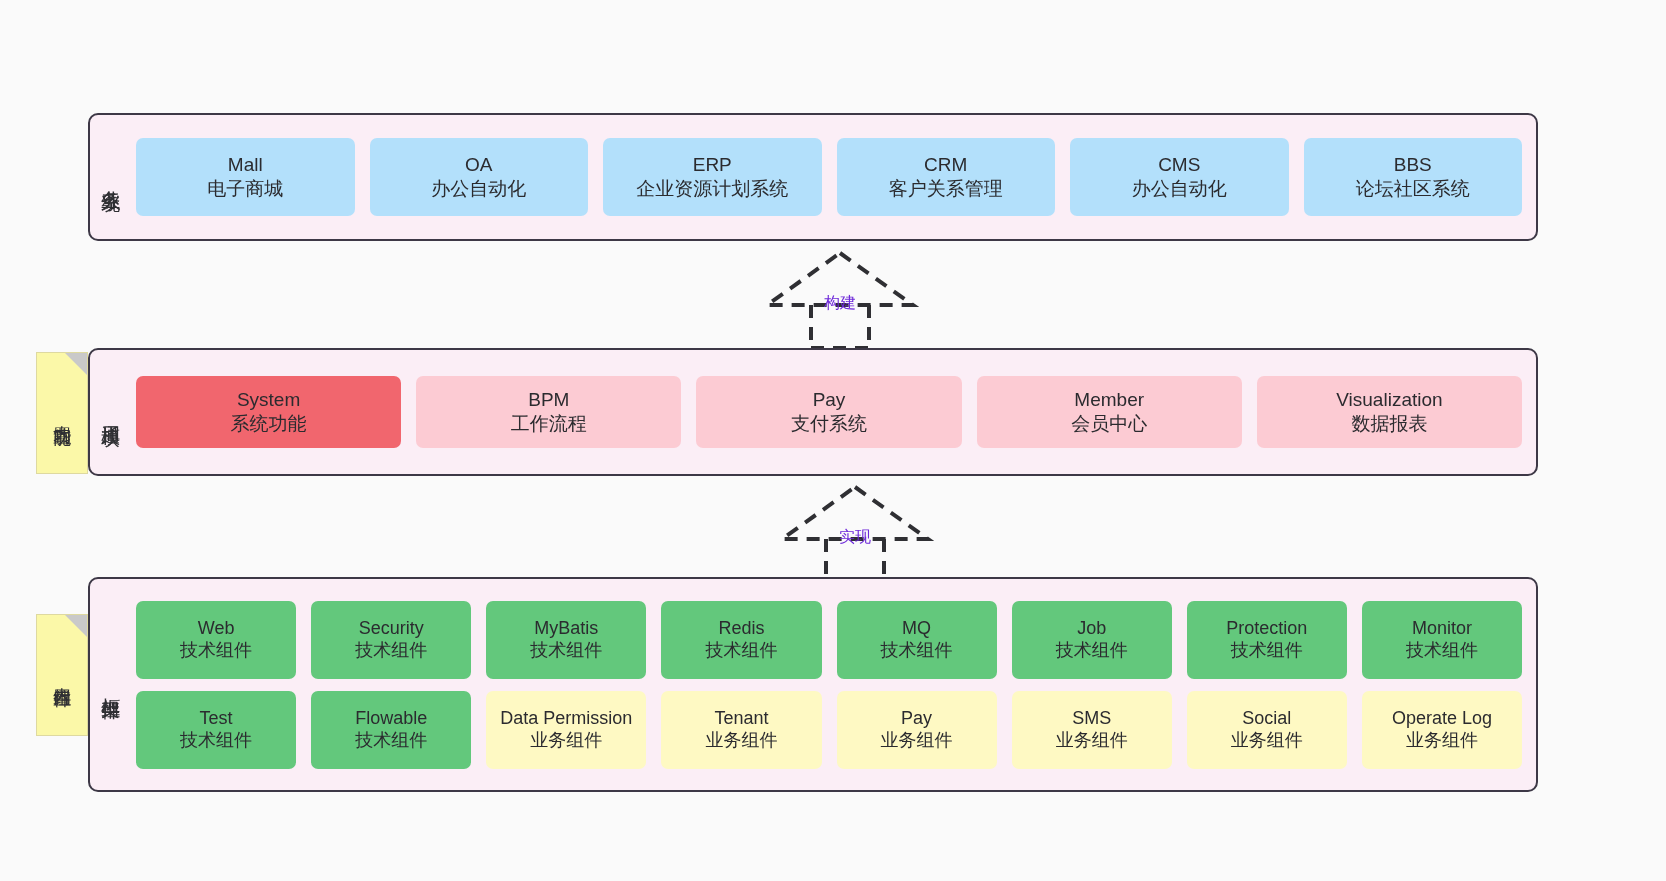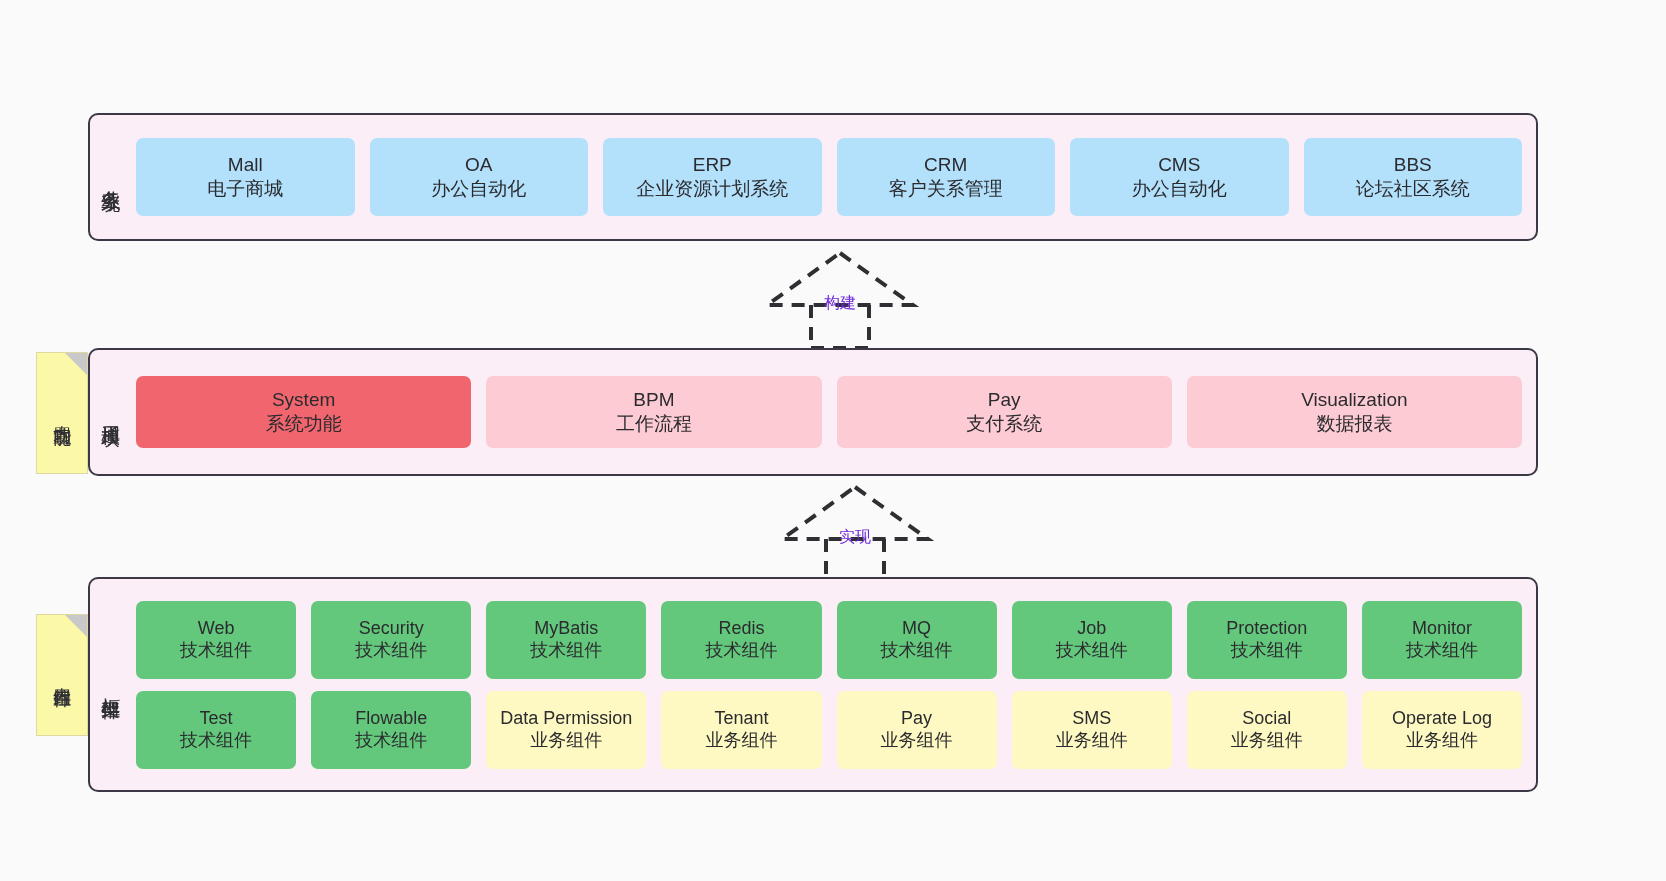--- a/index.html
+++ b/index.html
@@ -197,20 +197,24 @@
         </div>
         <div class="cell c-pink">
           <span class="t1">BPM</span>
           <span class="t2">工作流程</span>
         </div>
         <div class="cell c-pink">
           <span class="t1">Pay</span>
           <span class="t2">支付系统</span>
         </div>
         <div class="cell c-pink">
+          <span class="t1">Member</span>
+          <span class="t2">会员中心</span>
+        </div>
+        <div class="cell c-pink">
           <span class="t1">Visualization</span>
           <span class="t2">数据报表</span>
         </div>
       </div>
     </div>
   </div>
 
   <div class="arrow" id="arrow-impl">
     <svg width="170" height="100" viewBox="0 0 170 100">
       <path d="M85 4 L158 56 L12 56 Z" fill="none" stroke="#2f2f33" stroke-width="4" stroke-dasharray="13,9" stroke-linecap="butt"></path>

